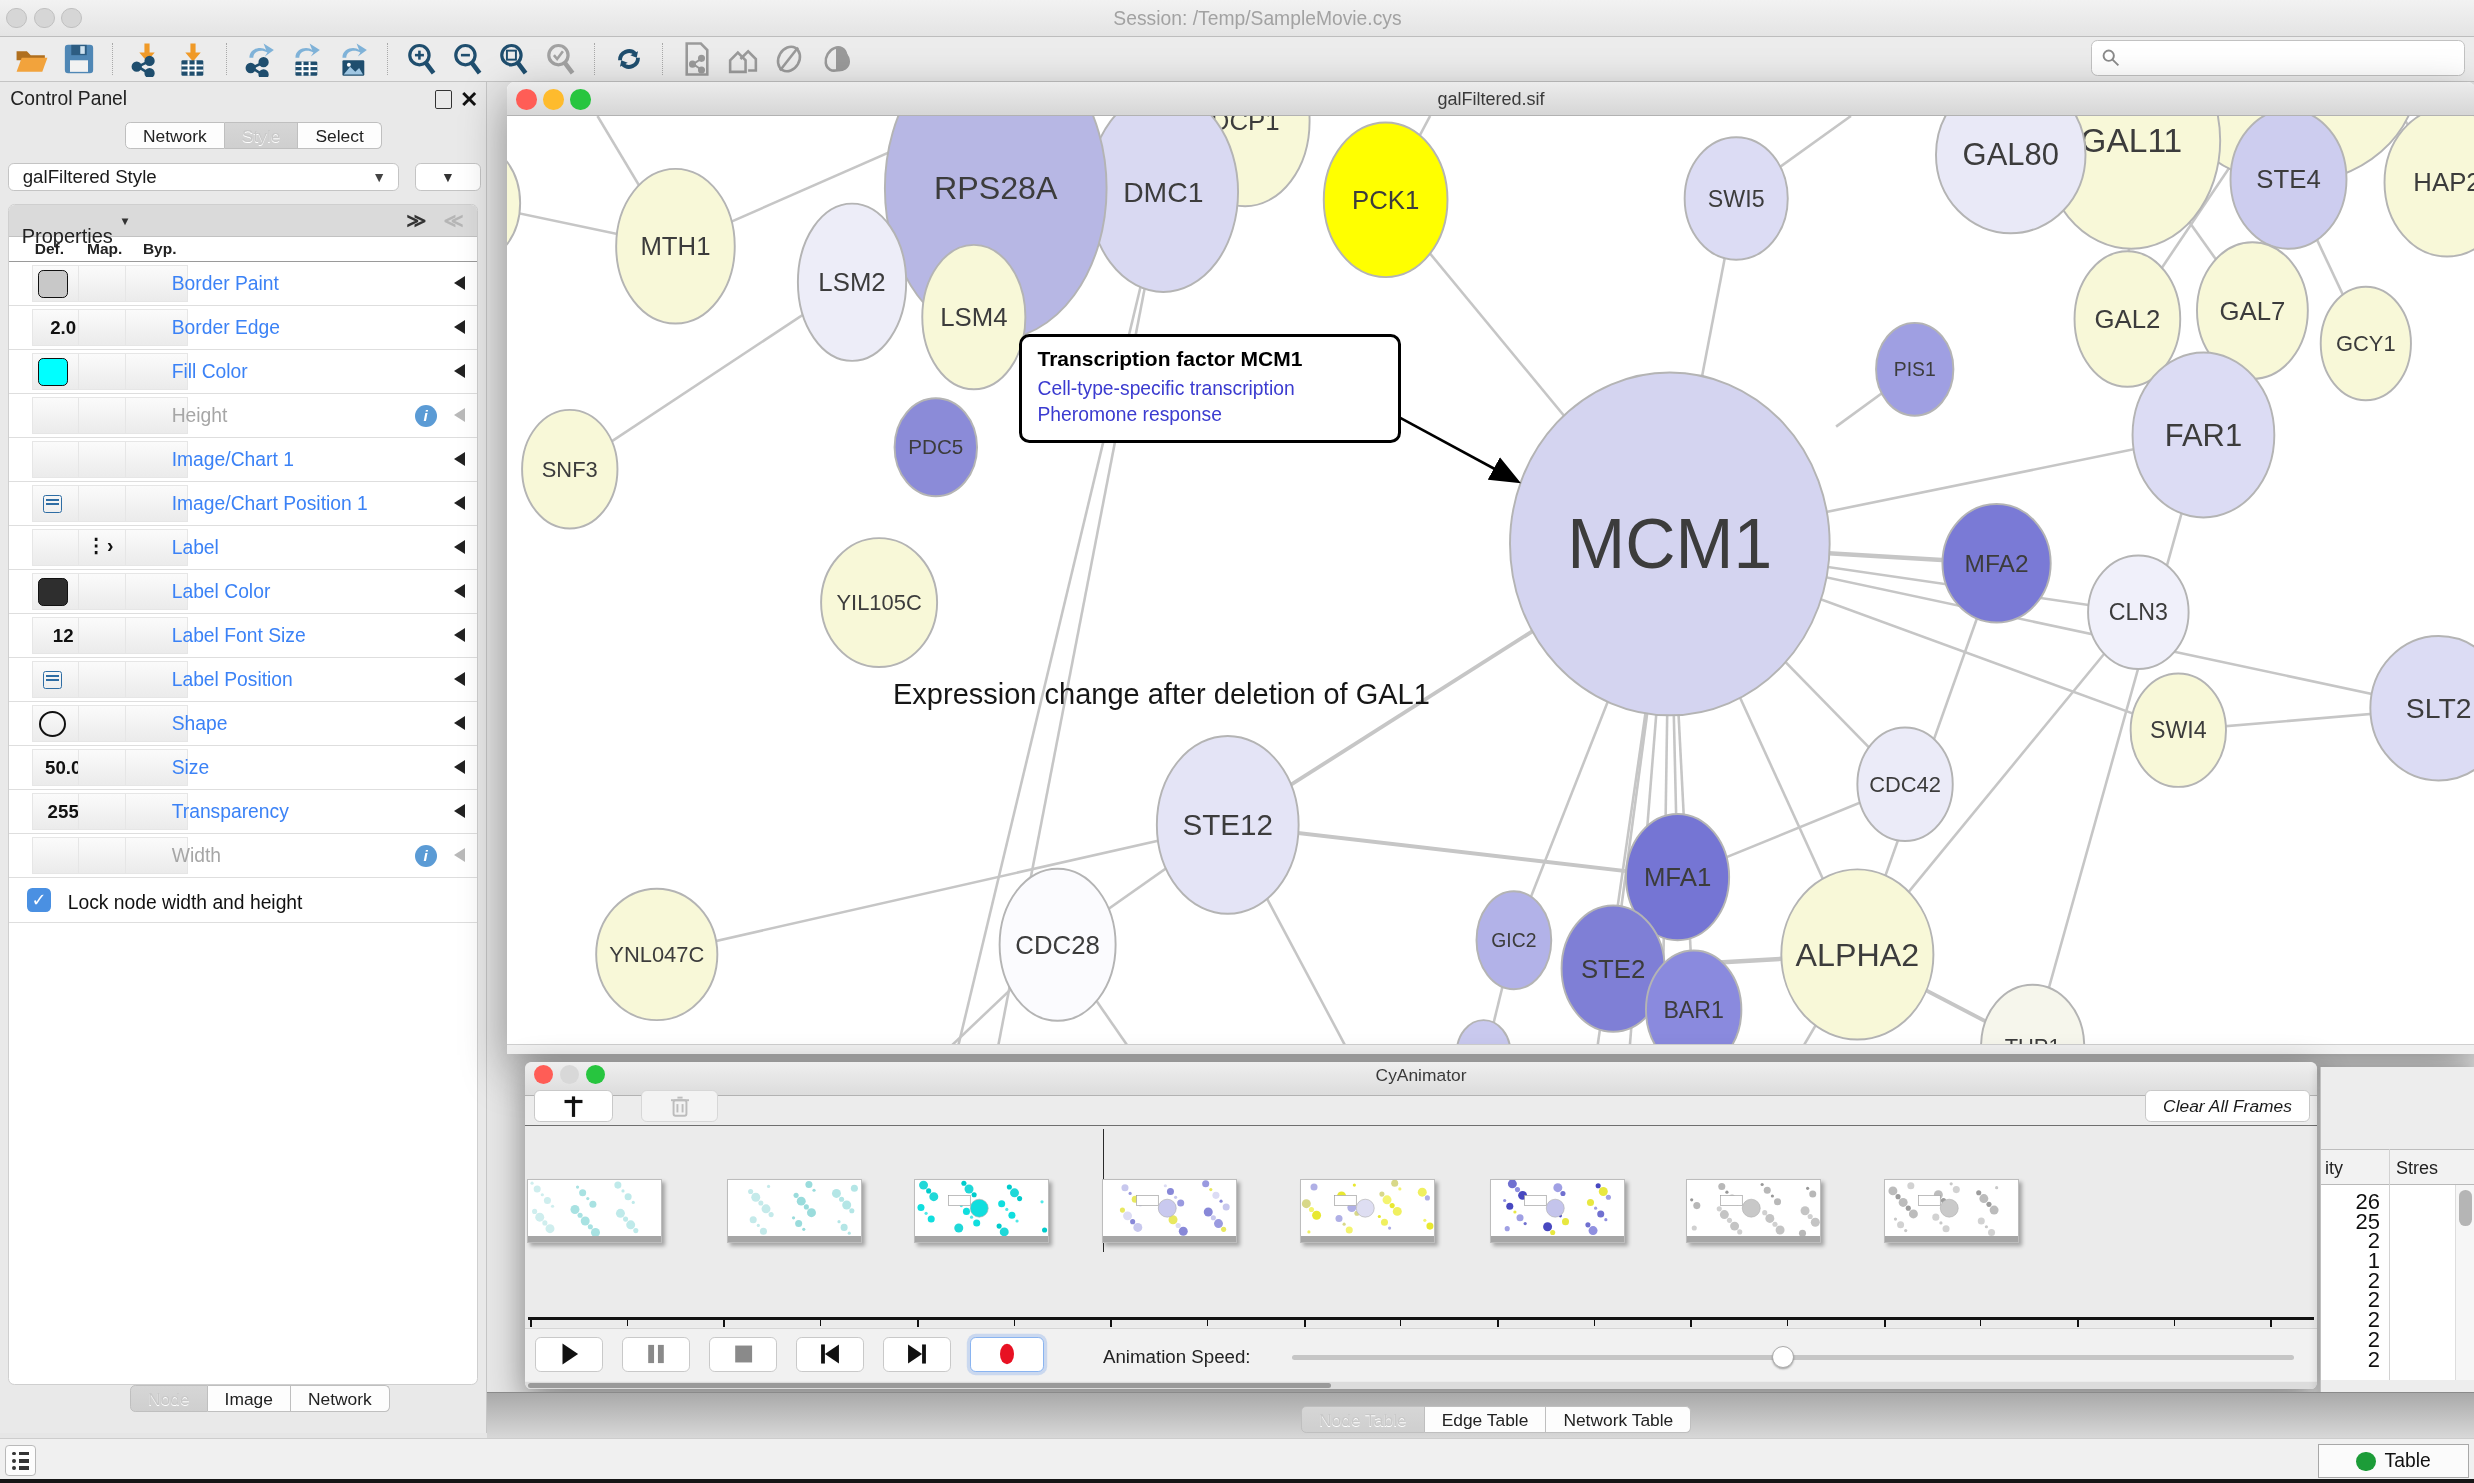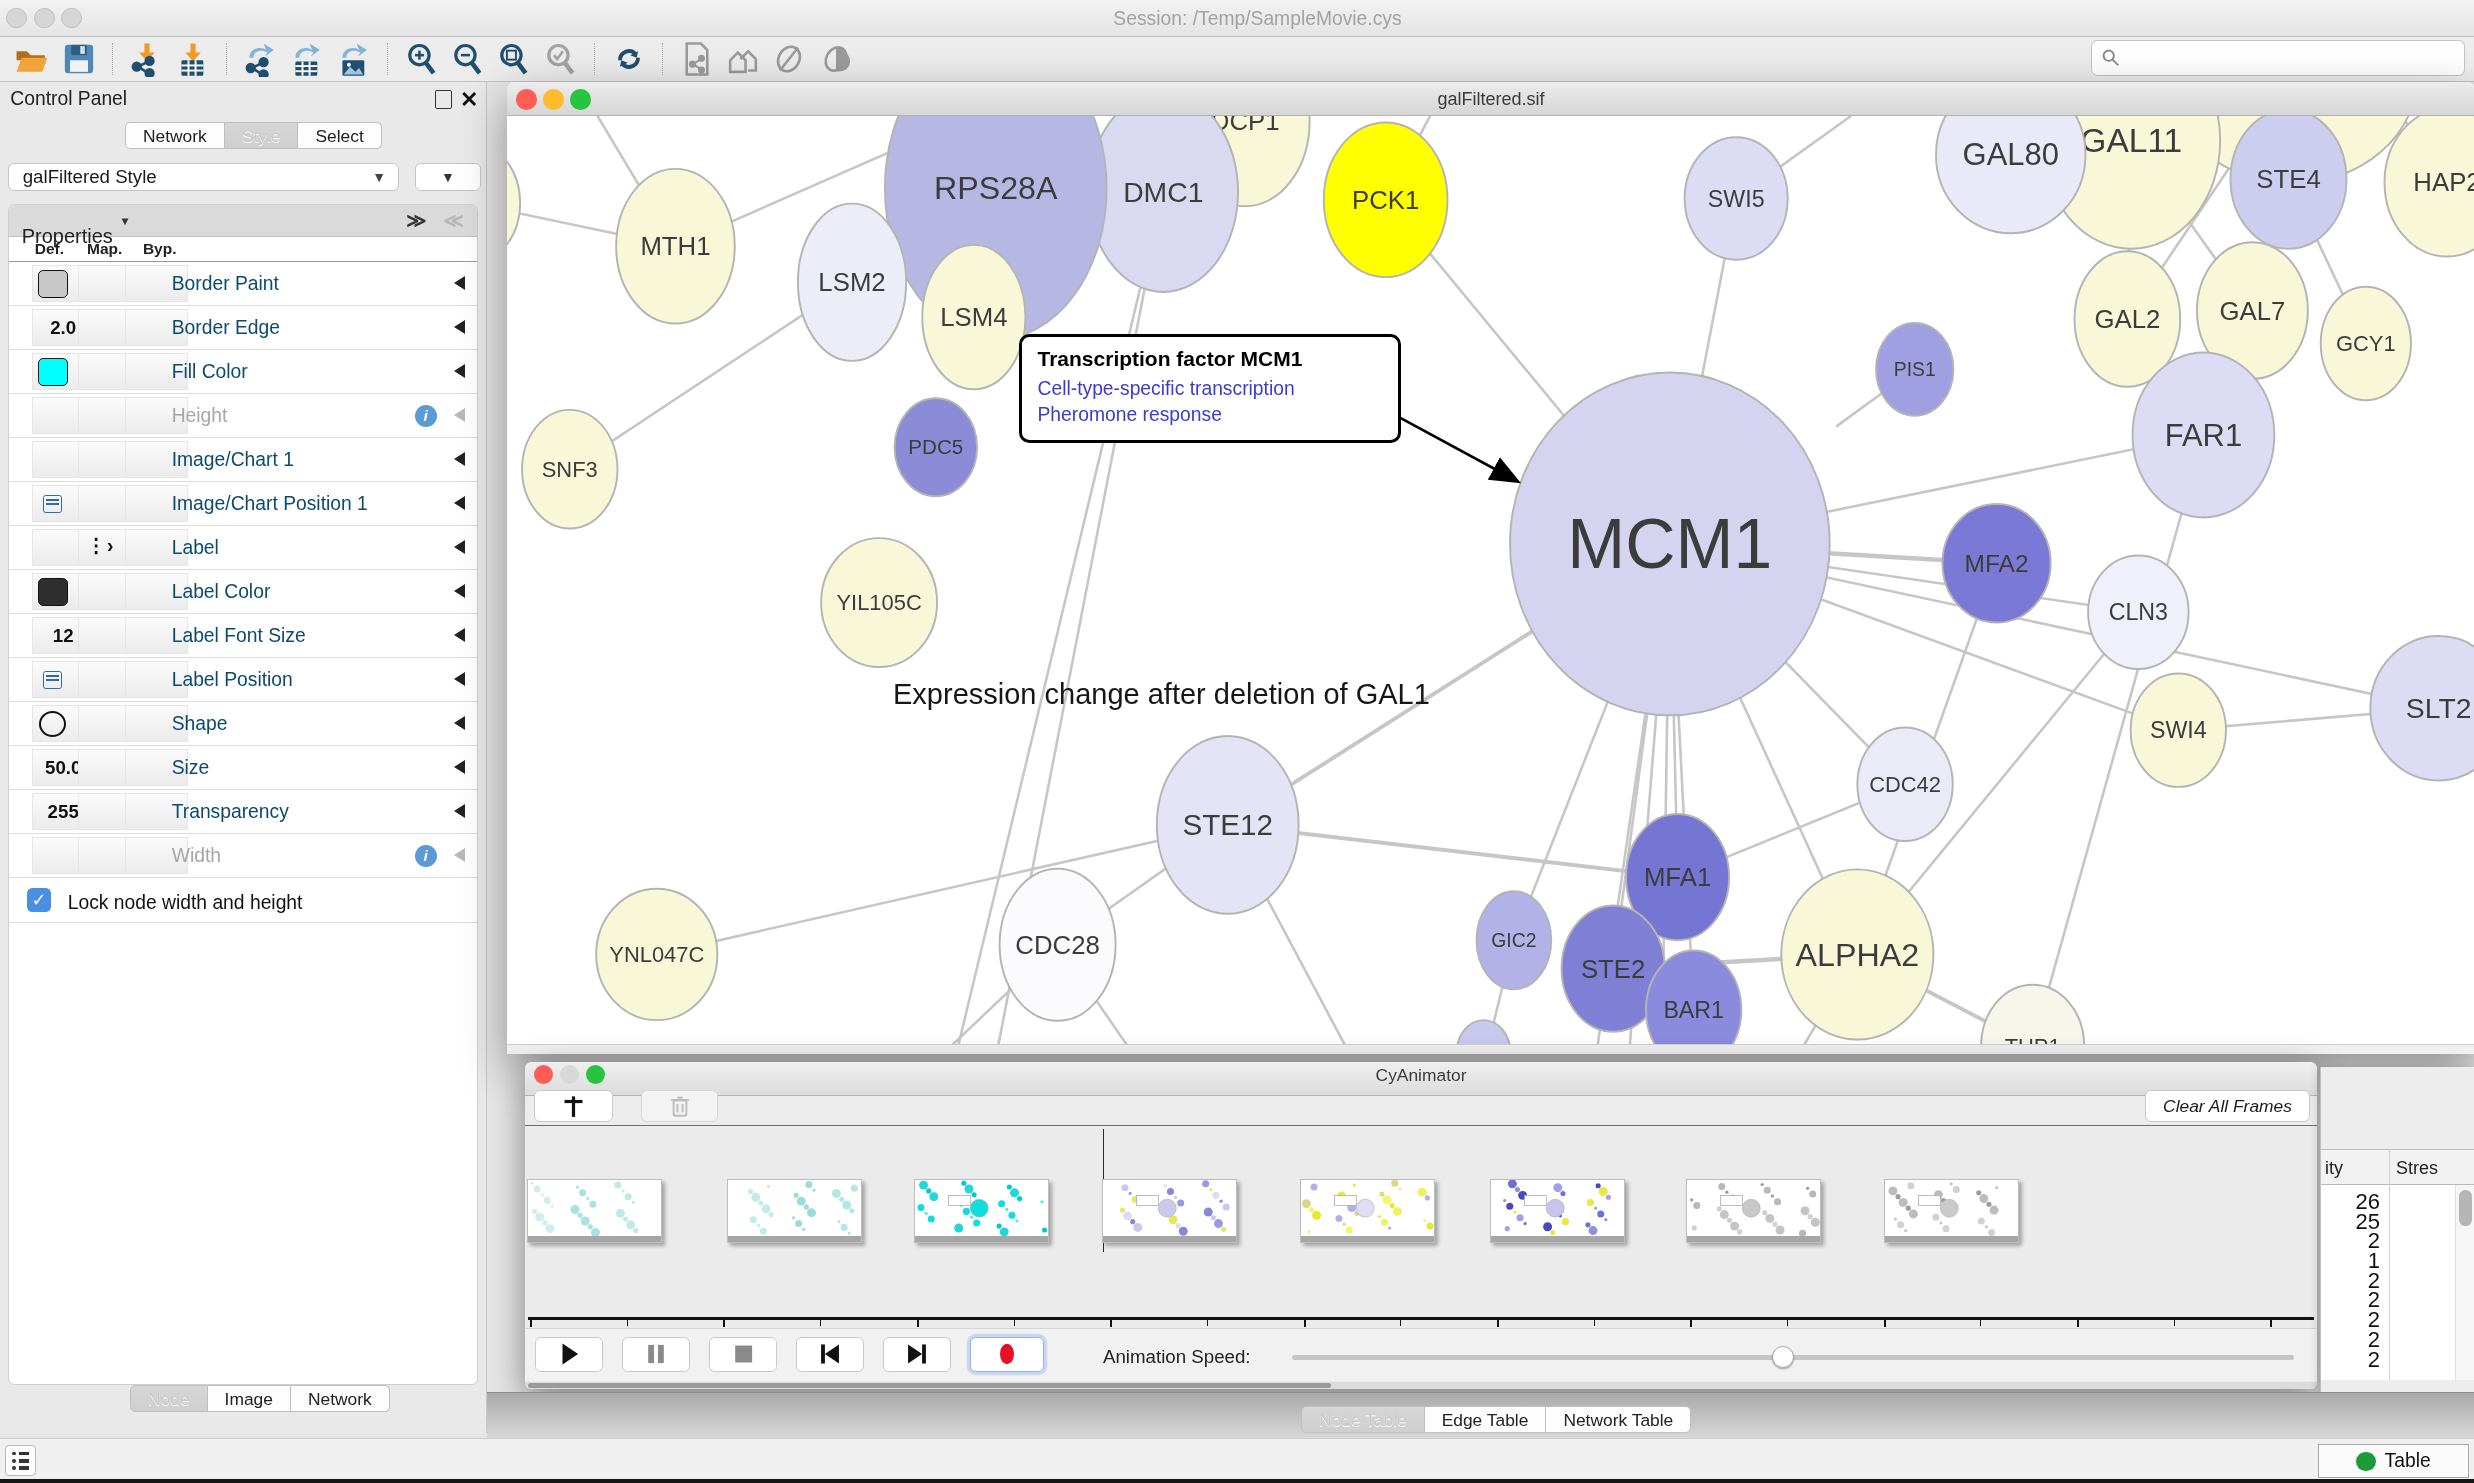--- a/index.html
+++ b/index.html
@@ -51,21 +51,21 @@
   #props-chevrons { margin-left:auto; display:flex; gap:17px; }
   .chev { font-size:19.3px; font-weight:bold; line-height:30px; }
   #props-colhdr { height:24.5px; display:flex; align-items:center; font-size:15.5px; font-weight:bold;
     color:#222; border-bottom:1.3px solid #9a9a9a; }
   #props-colhdr span:nth-child(1){ margin-left:26px; } #props-colhdr span:nth-child(2){ margin-left:23px; }
   #props-colhdr span:nth-child(3){ margin-left:20.6px; }
   .prow { position:relative; height:44px; border-bottom:0.6px solid #dedede; }
   .pcell { position:absolute; top:3.2px; width:63px; height:37px;
     background:linear-gradient(#fbfbfb,#ebebeb); border:0.6px solid #e6e6e6;margin-left:6px; }
   .pcell.c1{ left:17px; } .pcell.c2{ left:63px; } .pcell.c3{ left:110px; }
-  .plabel { position:absolute; left:163px; top:11px; font-size:19.3px; color:#0c4a6e; }
+  .plabel { position:absolute; left:163px; top:11px; font-size:19.3px; color:#3b82f6; }
   .prow.disabled .plabel { color:#a6a6a6; }
   .parrow { position:absolute; right:11.6px; top:14px; width:0; height:0;
     border-top:7.7px solid transparent; border-bottom:7.7px solid transparent; border-right:11.6px solid #222; }
   .prow.disabled .parrow { border-right-color:#b9b9b9; }
   .pinfo { position:absolute; right:40px; top:11px; width:22px; height:22px; border-radius:50%;
     background:#5b9bd5; color:#fff; font-size:15.5px; font-style:italic; font-weight:bold;
     text-align:center; line-height:22px; }
   .pswatch { position:absolute; left:5.2px; top:3.9px; width:30px; height:28px; border:1.3px solid #111; border-radius:5.2px; }
   .pnum { width:100%; text-align:center; line-height:36px; font-size:18.7px; font-weight:bold; color:#111; }
   .pellipse { position:absolute; left:6.4px; top:5.2px; width:27px; height:26px; border:2.6px solid #111; border-radius:50%; }

